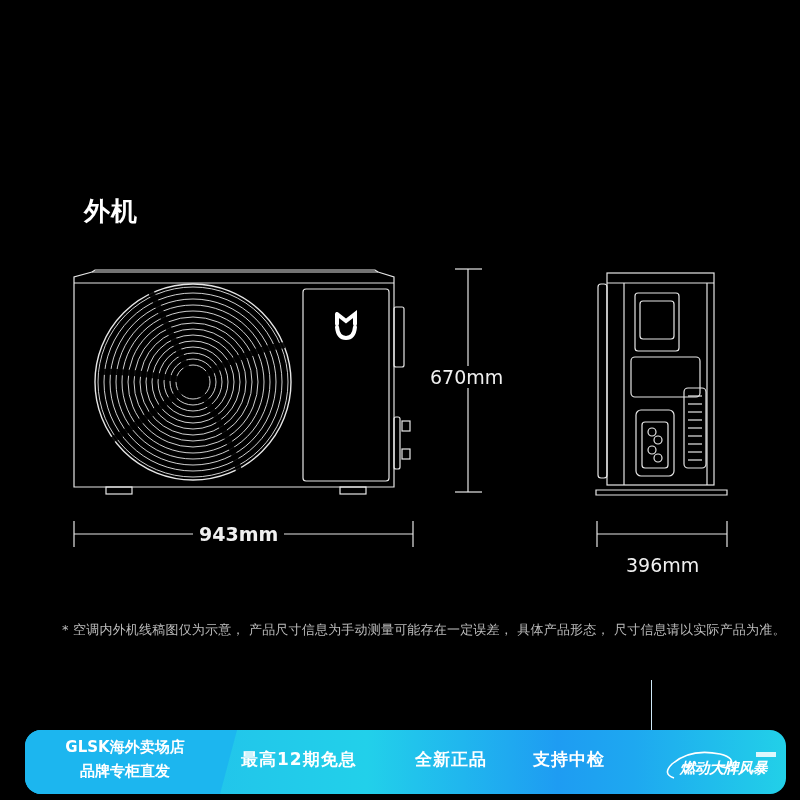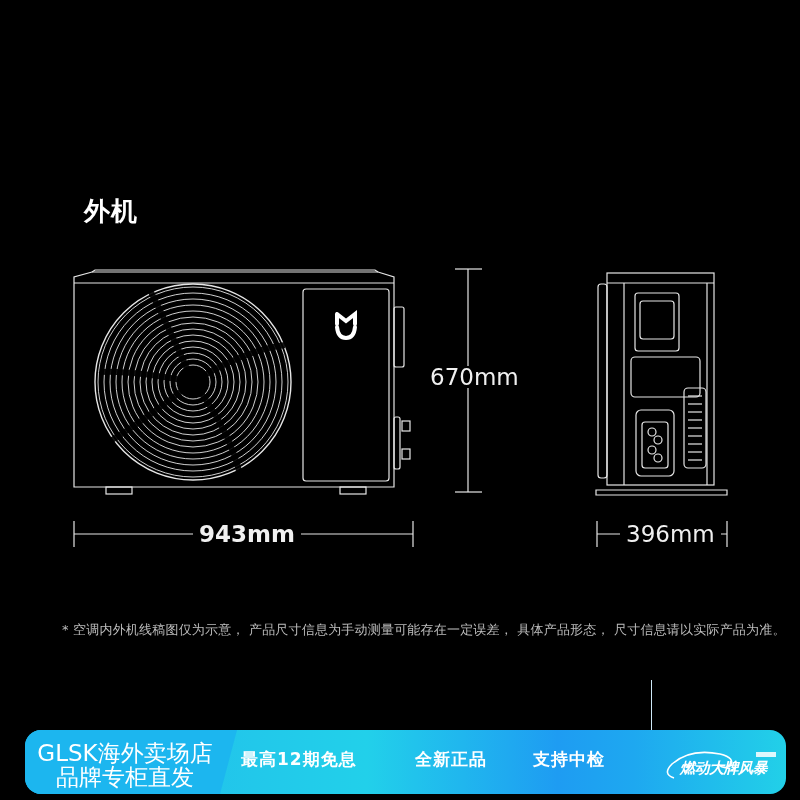--- a/index.html
+++ b/index.html
@@ -1,24 +1,24 @@
 <!DOCTYPE html>
 <html><head>
 <meta charset="utf-8">
 <style>
   html, body { margin:0; padding:0; background:#000; }
   body { width:800px; height:800px; position:relative; overflow:hidden; font-family:"DejaVu Sans","Liberation Sans",sans-serif; color:#fff; }
   .title { position:absolute; left:57px; top:194px; font-size:26px; font-weight:bold; letter-spacing:1px; color:#fff;margin-left:27px; }
   .svgwrap { position:absolute; left:0; top:0; width:800px; height:800px; }
-  .dimlabel { position:absolute; font-family:"DejaVu Sans",sans-serif; font-size:23px; color:#f0f0f0; background:#000; padding:0 6px; line-height:22px; }
+  .dimlabel { position:absolute; font-family:"DejaVu Sans",sans-serif; font-size:19px; color:#f0f0f0; background:#000; padding:0 6px; line-height:22px; }
   .disclaimer { position:absolute; left:62px; top:621px; font-size:13px; color:#bdbdbd; white-space:nowrap; letter-spacing:0.2px; }
   .banner { position:absolute; left:25px; top:730px; width:761px; height:64px; border-radius:16px; overflow:hidden;
     background:linear-gradient(90deg,#1fb8ee 0%,#22c8ea 30%,#22d0ea 45%,#1e9cf2 70%,#1ea8f0 80%,#22d0e8 100%); }
   .banner-left { position:absolute; left:0; top:0; width:212px; height:64px; background:#1cb6ef; clip-path:polygon(0 0,100% 0,92% 100%,0 100%); }
-  .store1, .store2 { position:absolute; left:0; width:200px; text-align:center; font-weight:normal; font-size:23px; color:#fff; }
+  .store1, .store2 { position:absolute; left:0; width:200px; text-align:center; font-weight:bold; font-size:15px; color:#fff; }
   .store1 { top:8px; } .store2 { top:32px; }
   .promo { position:absolute; top:18px; font-weight:bold; font-size:17px; color:#fff; letter-spacing:1px; white-space:nowrap; }
   .divider-line { position:absolute; left:651px; top:680px; width:1px; height:70px; background:#cfe9f7; }
   .campaign { position:absolute; left:660px; top:740px; width:125px; height:44px; }
   .campaign-text { position:absolute; left:20px; top:19px; font-size:15px; font-style:italic; font-weight:bold; color:#fff; white-space:nowrap; letter-spacing:-0.5px; }
 </style>
 </head>
 <body>
 
 <div class="title">外机</div>
@@ -105,21 +105,21 @@
   </g>
 
   <g fill="none" stroke="#fff" stroke-width="4" stroke-linecap="round">
     <path d="M337 314 L337 324 M337 314 L346 321 L355 314 L355 324"></path>
     <path d="M337 327 Q338 338 346 338 Q354 338 355 327"></path>
   </g>
 </svg>
 
 <div class="dimlabel" style="left:424px; top:366px;">670mm</div>
 <div class="dimlabel" style="left:193px; top:523px;font-weight:bold;">943mm</div>
-<div class="dimlabel" style="left:620px; top:523px;">396mm</div>
+<div class="dimlabel" style="left:620px; top:554px;">396mm</div>
 
 <div class="disclaimer">* 空调内外机线稿图仅为示意， 产品尺寸信息为手动测量可能存在一定误差， 具体产品形态， 尺寸信息请以实际产品为准。</div>
 
 <div class="divider-line"></div>
 
 <div class="banner">
   <div class="banner-left">
     <div class="store1">GLSK海外卖场店</div>
     <div class="store2">品牌专柜直发</div>
   </div>

